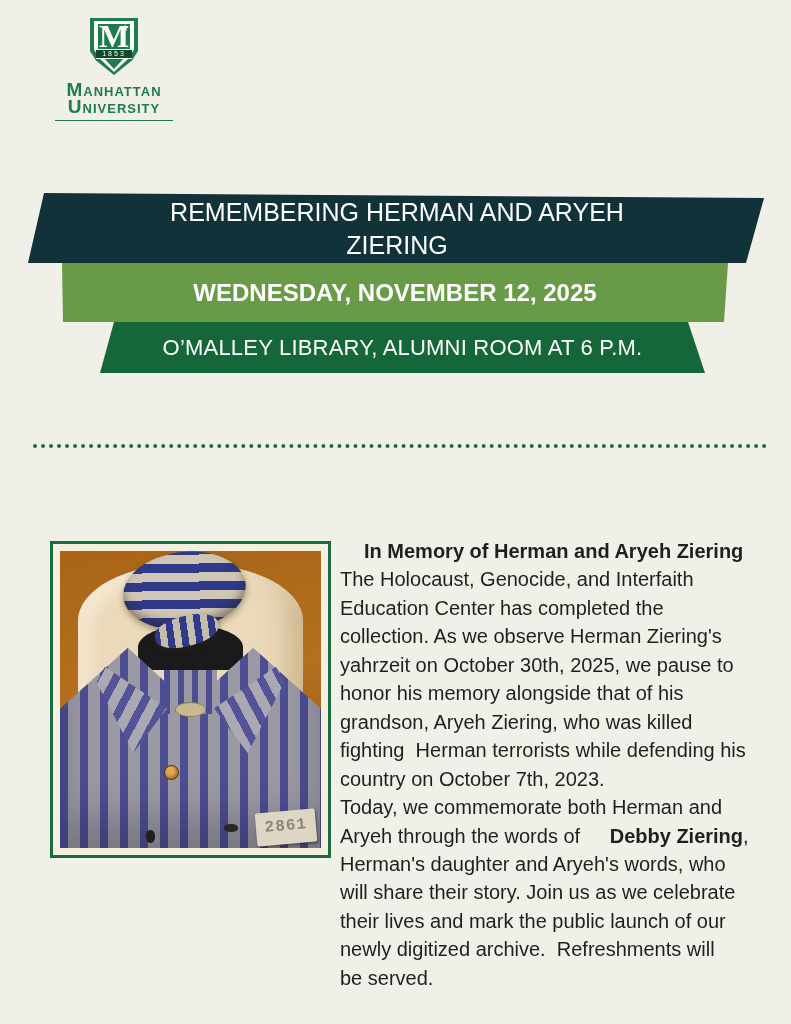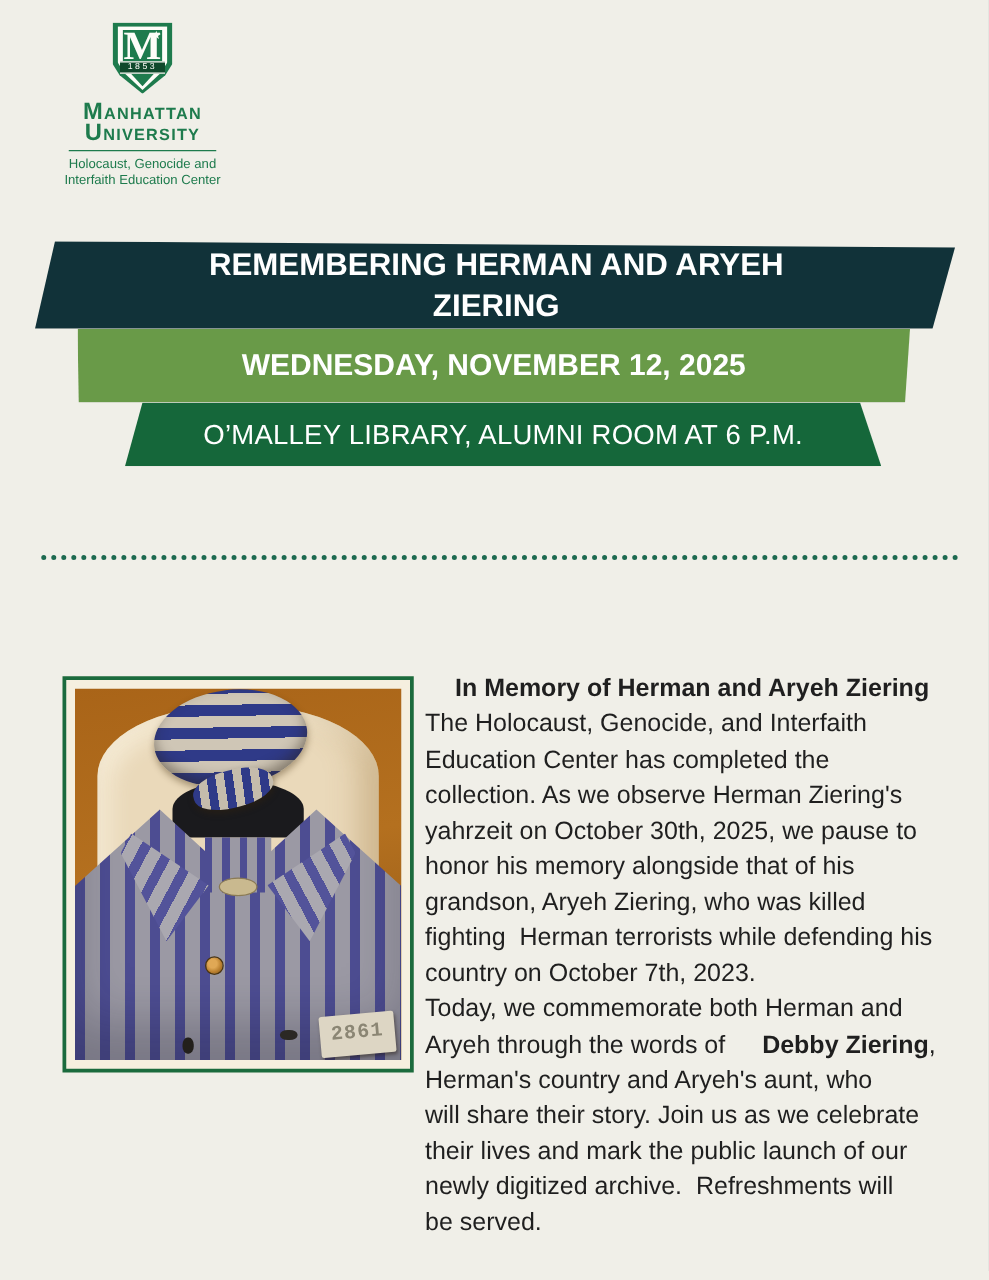--- a/index.html
+++ b/index.html
@@ -40,21 +40,21 @@
   .uni-name{font-family:Liberation Sans, sans-serif;font-weight:700;font-variant:small-caps;
     font-size:19px;line-height:17px;letter-spacing:1px;}
   .uni-rule{width:118px;height:1px;background:var(--brand-green);margin:5px auto 4px;}
   .uni-sub{font-size:10.5px;line-height:12.5px;font-weight:400;}
 
   
   .banner{position:absolute;color:#ffffff;text-align:center;
     filter:drop-shadow(-3px 4px 3px rgba(70,70,70,0.45));}
   .banner-title{left:28px;top:193px;width:738px;height:70px;background:var(--banner-title-bg);
     clip-path:polygon(16px 0,736px 5px,718px 70px,0 70px);
-    font-weight:700;font-size:25px;line-height:33px;padding-top:3px;}
+    font-weight:400;font-size:25px;line-height:33px;padding-top:3px;}
   .banner-date{left:62px;top:263px;width:666px;height:59px;background:var(--banner-date-bg);
     clip-path:polygon(0 0,666px 0,662px 59px,1px 59px);
     font-weight:700;font-size:24px;line-height:59px;}
   .banner-location{left:100px;top:322px;width:605px;height:51px;background:var(--banner-location-bg);
     clip-path:polygon(14px 0,588px 0,605px 51px,0 51px);
     font-weight:400;font-size:22px;line-height:51px;letter-spacing:0.2px;}
 
   
   .divider{position:absolute;left:33px;top:444px;width:734px;height:0;
     border-top:4px dotted var(--divider-dot);}
@@ -121,24 +121,20 @@
       <div class="shield-core"></div>
       <div class="shield-m">M</div>
       <div class="shield-star">★</div>
       <div class="shield-band">1853</div>
     </div>
     <div class="uni-name">
       <div>Manhattan</div>
       <div>University</div>
     </div>
     <div class="uni-rule"></div>
-    <div class="uni-sub">
-      <div>Holocaust, Genocide and</div>
-      <div>Interfaith Education Center</div>
-    </div>
   </header>
 
   <div class="banner banner-title">
     <div>REMEMBERING HERMAN AND ARYEH</div>
     <div>ZIERING</div>
   </div>
 
   <div class="banner banner-date">WEDNESDAY, NOVEMBER 12, 2025</div>
 
   <div class="banner banner-location">O’MALLEY LIBRARY, ALUMNI ROOM AT 6 P.M.</div>
@@ -169,21 +165,21 @@
         <div class="line">The Holocaust, Genocide, and Interfaith</div>
         <div class="line">Education Center has completed the</div>
         <div class="line">collection. As we observe Herman Ziering's</div>
         <div class="line">yahrzeit on October 30th, 2025, we pause to</div>
         <div class="line">honor his memory alongside that of his</div>
         <div class="line">grandson, Aryeh Ziering, who was killed</div>
         <div class="line">fighting  Herman terrorists while defending his</div>
         <div class="line">country on October 7th, 2023.</div>
         <div class="line">Today, we commemorate both Herman and</div>
         <div class="line"><span>Aryeh through the words of </span><strong>Debby Ziering</strong><span>,</span></div>
-        <div class="line">Herman's country and Aryeh's aunt, who</div>
+        <div class="line">Herman's daughter and Aryeh's words, who</div>
         <div class="line">will share their story. Join us as we celebrate</div>
         <div class="line">their lives and mark the public launch of our</div>
         <div class="line">newly digitized archive.  Refreshments will</div>
         <div class="line">be served.</div>
       </div>
   </article>
 
 </div>
 
 </body></html>

